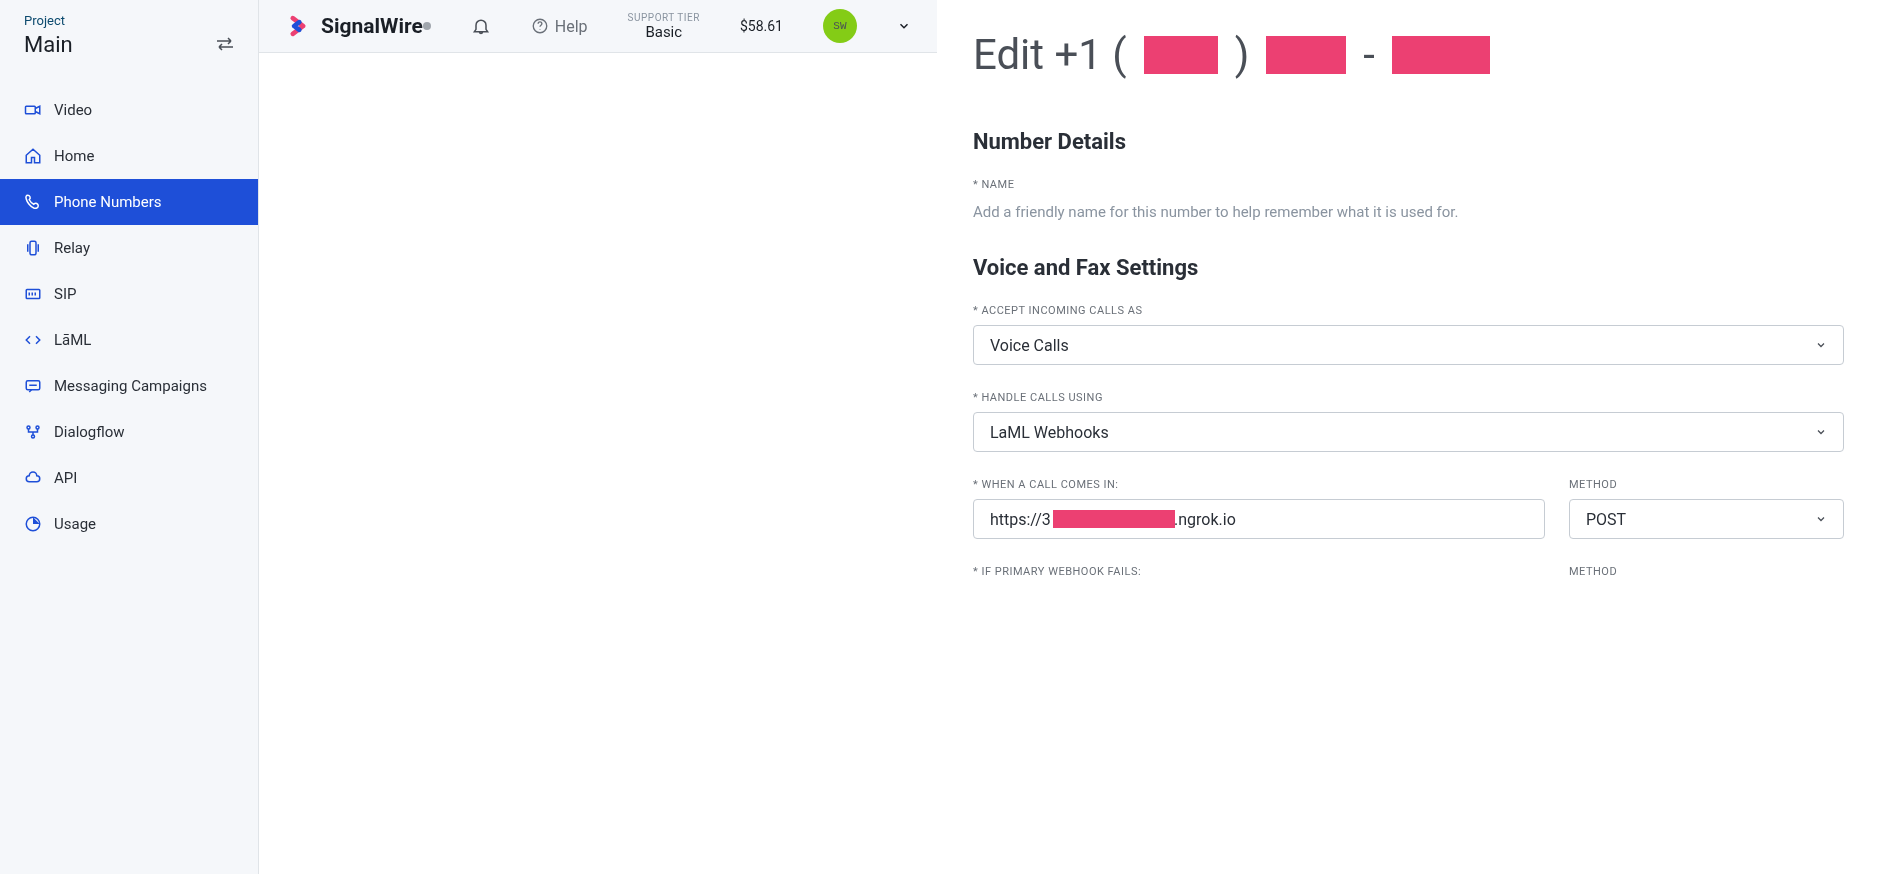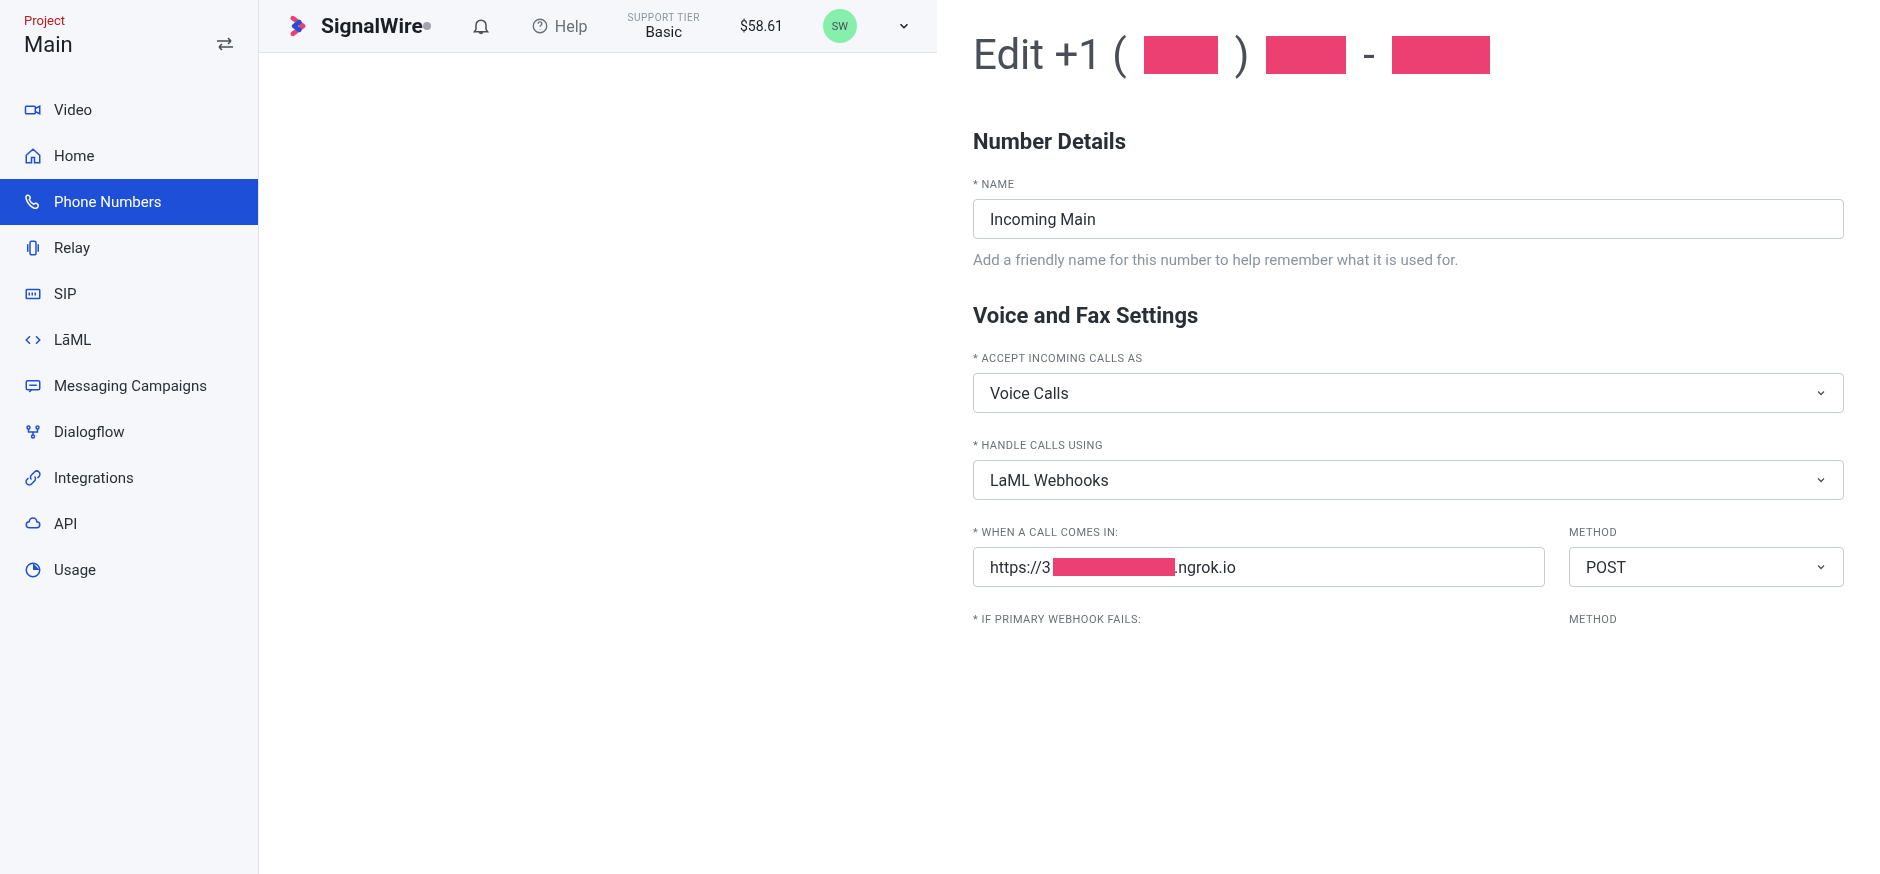--- a/index.html
+++ b/index.html
@@ -28,21 +28,21 @@
       align-items: flex-end;
       justify-content: space-between;
     }
     .project-text {
       display: flex;
       flex-direction: column;
       gap: 4px;
     }
     .project-label {
       font-size: 13px;
-      color: #b91c1c;
+      color: #0c4a6e;
     }
     .project-name {
       font-size: 22px;
       color: #1a1f26;
       font-weight: 400;
     }
     .swap-btn {
       color: #4a4f57;
       cursor: pointer;
       padding-bottom: 6px;
@@ -139,26 +139,27 @@
       color: #1a1f26;
     }
     .balance {
       font-size: 14px;
       color: #1a1f26;
     }
     .avatar {
       width: 34px;
       height: 34px;
       border-radius: 50%;
-      background: #86efac;
+      background: #84cc16;
       display: inline-flex;
       align-items: center;
       justify-content: center;
       font-size: 11px;
       color: #4a4f57;
+      font-family: Liberation Mono, monospace;
     }
     .chevron-down {
       color: #1a1f26;
       cursor: pointer;
     }
     .content {
       flex: 1;
       overflow-y: auto;
       padding: 30px 36px;
     }
@@ -323,28 +324,20 @@
             <circle cx="18" cy="6" r="2"></circle>
             <circle cx="12" cy="18" r="2"></circle>
             <path d="M6 8 V12 H18 V8 M12 12 V16"></path>
           </svg>
       </span>
       <span>Dialogflow</span>
     </div>
     <div class="nav-item">
       <span class="icon">
         <svg width="18" height="18" viewBox="0 0 24 24" fill="none" stroke="currentColor" stroke-width="2">
-            <path d="M10 14 A4 4 0 0 1 10 8 L14 4 A4 4 0 0 1 20 10 L18 12 M14 10 A4 4 0 0 1 14 16 L10 20 A4 4 0 0 1 4 14 L6 12"></path>
-          </svg>
-      </span>
-      <span>Integrations</span>
-    </div>
-    <div class="nav-item">
-      <span class="icon">
-        <svg width="18" height="18" viewBox="0 0 24 24" fill="none" stroke="currentColor" stroke-width="2">
             <path d="M7 17 A4 4 0 0 1 7 9 A5 5 0 0 1 17 9 A4 4 0 0 1 17 17 Z"></path>
           </svg>
       </span>
       <span>API</span>
     </div>
     <div class="nav-item">
       <span class="icon">
         <svg width="18" height="18" viewBox="0 0 24 24" fill="none" stroke="currentColor" stroke-width="2">
             <circle cx="12" cy="12" r="9"></circle>
             <path d="M12 3 V12 H21" fill="currentColor" stroke="none"></path>
@@ -405,21 +398,20 @@
       <span>) </span>
       <span class="redact" style="width:80px"></span>
       <span>-</span>
       <span class="redact" style="width:98px"></span>
     </h1>
 
     <h2 class="section-title">Number Details</h2>
 
     <div class="field-group">
       <label class="field-label">* NAME</label>
-      <input class="text-input" type="text" value="Incoming Main" style="">
       <p class="help-text">Add a friendly name for this number to help remember what it is used for.</p>
     </div>
 
     <h2 class="section-title" style="margin-top:34px">Voice and Fax Settings</h2>
 
     <div class="field-group">
       <label class="field-label">* ACCEPT INCOMING CALLS AS</label>
       <div class="select-like">
         <span>Voice Calls</span>
         <span class="chev">

